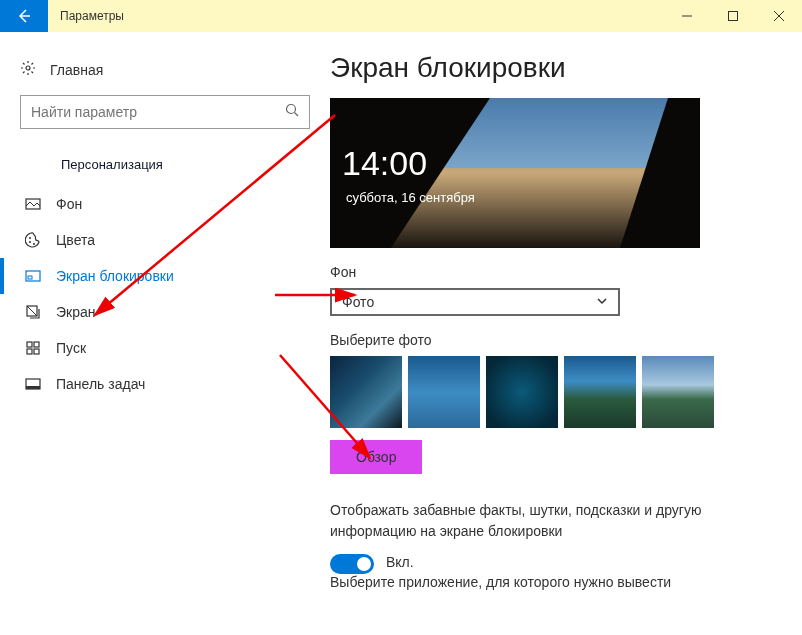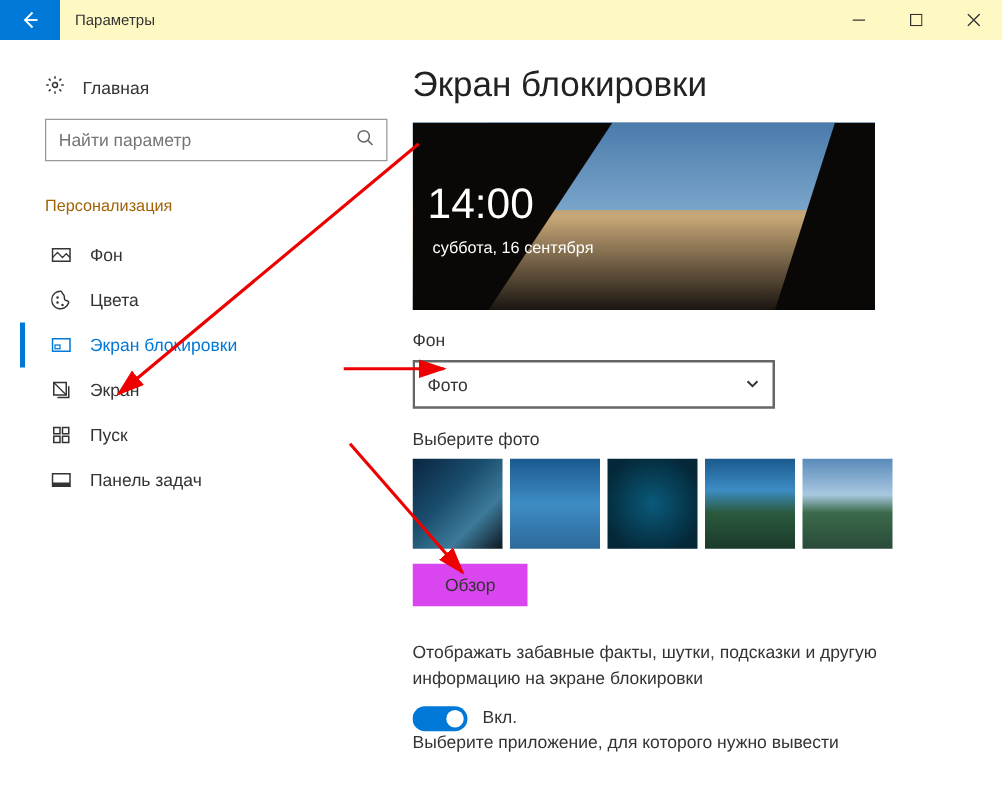--- a/index.html
+++ b/index.html
@@ -3,43 +3,43 @@
 <meta charset="utf-8">
 <style>
 * { margin: 0; padding: 0; box-sizing: border-box; font-family: "Segoe UI", Arial, sans-serif; }
 body { background: #fff; width: 802px; height: 635px; overflow: hidden; position: relative; }
 .titlebar { height: 32px; display: flex; align-items: center; background: #fef9c3; }
 .back-btn { width: 48px; height: 32px; background: #0078d7; display: flex; align-items: center; justify-content: center; color: #fff; }
 .titlebar-title { font-size: 12px; color: #333; padding-left: 12px; flex: 1; }
 .win-controls { display: flex; }
 .win-btn { width: 46px; height: 32px; display: flex; align-items: center; justify-content: center; color: #333; font-size: 12px; }
 .content { display: flex; height: calc(100% - 32px); }
-.sidebar { width: 330px; padding: 20px 20px 0 36px; }
+.sidebar { width: 330px; padding: 20px 20px 0 20px; }
 .home-row { display: flex; align-items: center; gap: 12px; padding: 8px 0 16px 0; }
 .home-row .icon { width: 18px; }
 .home-row span { font-size: 14px; color: #333; }
 .search-box { border: 1px solid #999; height: 34px; display: flex; align-items: center; padding: 0 10px; margin-bottom: 28px; }
 .search-box input { border: none; outline: none; flex: 1; font-size: 14px; color: #666; background: transparent; }
 .search-box .sicon { color: #666; }
-.section-label { font-size: 13px; color: #a16207; margin-bottom: 14px; }
+.section-label { font-size: 13px; color: #0f172a; margin-bottom: 14px; margin-left: 41px; }
 .nav-item { display: flex; align-items: center; gap: 14px; padding: 10px 4px; font-size: 14px; color: #333; cursor: pointer; position: relative; }
 .nav-item.active { color: #0078d7; }
 .nav-item.active::before { content: ""; position: absolute; left: -20px; top: 0; bottom: 0; width: 4px; background: #0078d7; }
 .nav-item .icon { width: 18px; display: flex; justify-content: center; }
 .main { flex: 1; padding: 20px 30px 0 0; overflow-y: auto; }
 .main h1 { font-weight: 300; font-size: 28px; color: #222; margin-bottom: 14px; }
 .preview { width: 370px; height: 150px; position: relative; overflow: hidden; background: linear-gradient(to bottom, #3a6a9a 0%, #c8a878 50%, #1a1510 100%); }
 .preview-scene { position: absolute; inset: 0; }
 .cave-left { position: absolute; left: 0; top: 0; bottom: 0; width: 160px; background: #0a0806; clip-path: polygon(0 0, 100% 0, 38% 100%, 0 100%); }
 .cave-right { position: absolute; right: 0; top: 0; bottom: 0; width: 80px; background: #0a0806; clip-path: polygon(60% 0, 100% 0, 100% 100%, 0 100%); }
 .sky { position: absolute; left: 60px; right: 30px; top: 0; height: 70px; background: linear-gradient(to bottom, #4a7bab, #7aa5ca); }
 .preview-time { position: absolute; left: 12px; top: 46px; color: #fff; font-size: 34px; font-weight: 300; }
 .preview-date { position: absolute; left: 16px; top: 92px; color: #fff; font-size: 13px; font-weight: 300; }
 .field-label { font-size: 14px; color: #333; margin-top: 16px; margin-bottom: 8px; }
-.dropdown { width: 290px; height: 39px; border: 2px solid #666; display: flex; align-items: center; padding: 0 10px; font-size: 14px; color: #333; justify-content: space-between; }
+.dropdown { width: 290px; height: 28px; border: 2px solid #666; display: flex; align-items: center; padding: 0 10px; font-size: 14px; color: #333; justify-content: space-between; }
 .thumbs { display: flex; gap: 6px; margin-top: 8px; }
 .thumb { width: 72px; height: 72px; }
 .t1 { background: linear-gradient(135deg, #0a2540 0%, #1a4d6d 40%, #3d7a9a 70%, #0d1820 100%); }
 .t2 { background: linear-gradient(to bottom, #1a5a8e 0%, #3d8cc4 50%, #2d6a9a 100%); }
 .t3 { background: radial-gradient(ellipse at center, #0a5a7a 0%, #042838 80%); }
 .t4 { background: linear-gradient(to bottom, #1a5a8e 0%, #3d8cc4 35%, #2a5a3e 60%, #1a3a2a 100%); }
 .t5 { background: linear-gradient(to bottom, #5a8aba 0%, #a8c8e0 40%, #3a6a4a 60%, #2a4a3a 100%); }
 .browse-btn { margin-top: 12px; background: #d946ef; border: none; padding: 9px 26px; font-size: 14px; color: #333; }
 .desc-text { font-size: 14px; color: #333; margin-top: 26px; line-height: 1.5; max-width: 400px; }
 .toggle-row { display: flex; align-items: flex-start; gap: 12px; margin-top: 12px; }

